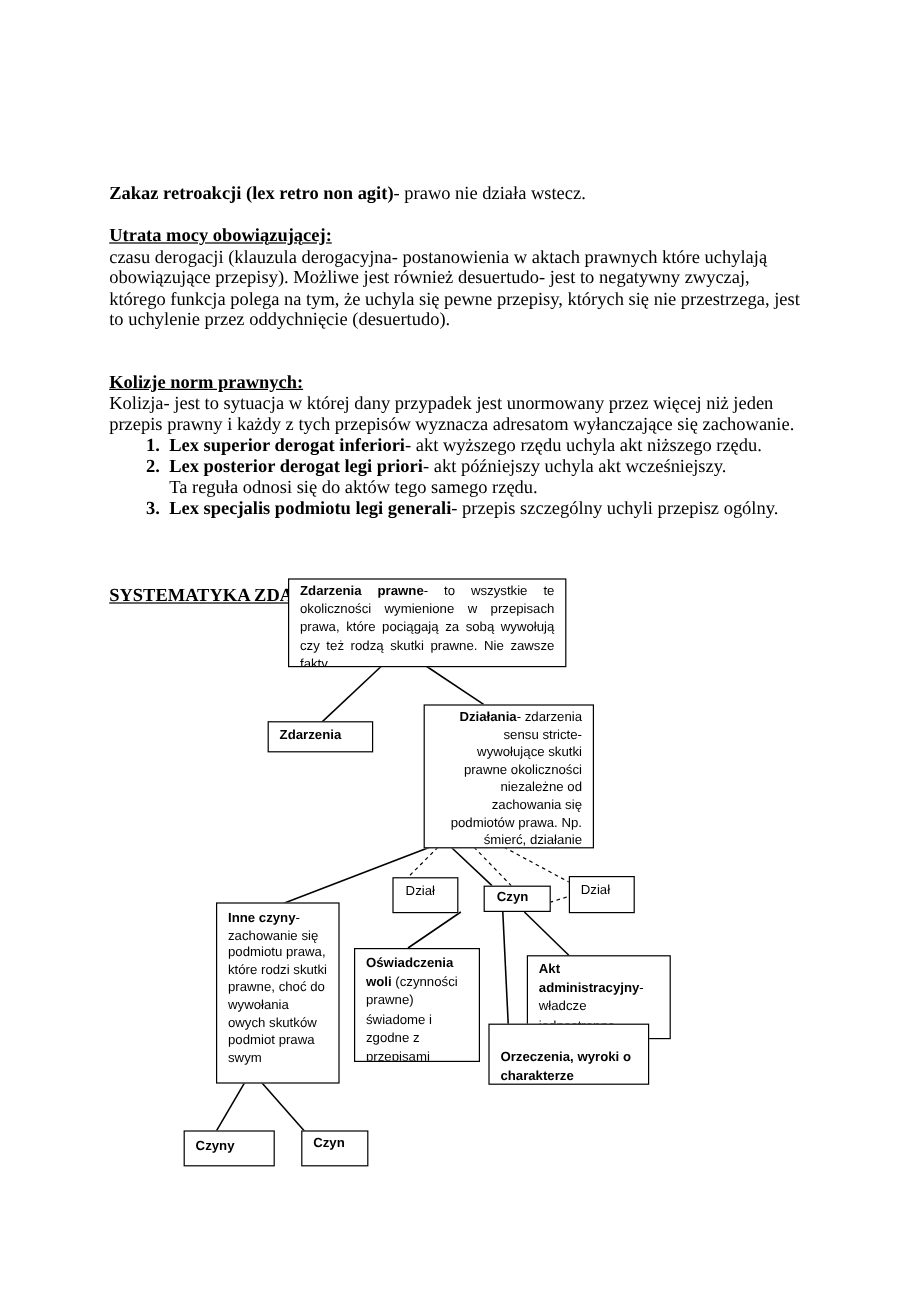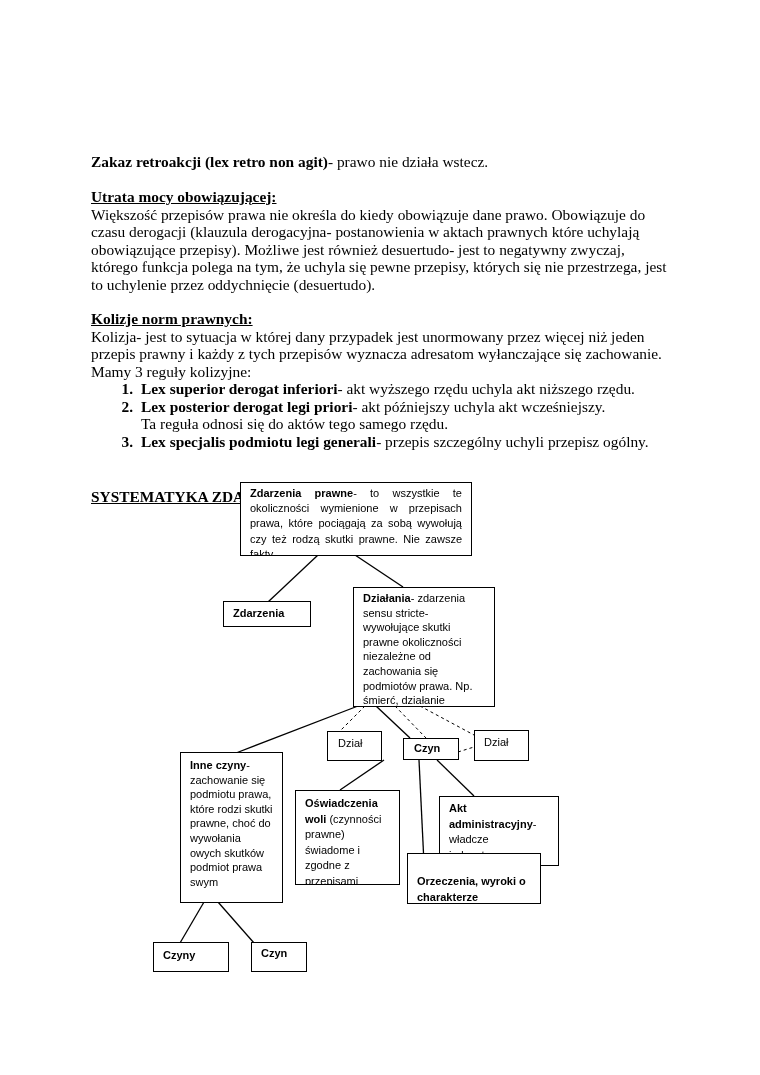--- a/index.html
+++ b/index.html
@@ -23,32 +23,30 @@
   </style>
 </head>
 <body>
 
 <div class="para serif" style="top:109px;">
   <b>Zakaz retroakcji (lex retro non agit)</b><span>- prawo nie działa wstecz.</span>
 </div>
 
 <div class="para serif" style="top:144px;">
   <div class="u">Utrata mocy obowiązującej:</div>
-  <div>Większość przepisów prawa nie określa do kiedy obowiązuje dane prawo. Obowiązuje do</div>
   <div>czasu derogacji (klauzula derogacyjna- postanowienia w aktach prawnych które uchylają</div>
   <div>obowiązujące przepisy). Możliwe jest również desuertudo- jest to negatywny zwyczaj,</div>
   <div style="white-space:nowrap;">którego funkcja polega na tym, że uchyla się pewne przepisy, których się nie przestrzega, jest</div>
   <div>to uchylenie przez oddychnięcie (desuertudo).</div>
 </div>
 
 <div class="para serif" style="top:266px;">
   <div class="u">Kolizje norm prawnych:</div>
   <div style="white-space:nowrap;">Kolizja- jest to sytuacja w której dany przypadek jest unormowany przez więcej niż  jeden</div>
   <div style="white-space:nowrap;">przepis prawny i każdy z tych przepisów wyznacza adresatom wyłanczające  się zachowanie.</div>
-  <div>Mamy 3 reguły kolizyjne:</div>
   <ol class="rules">
     <li><b>Lex superior derogat inferiori</b><span>- akt wyższego rzędu uchyla akt niższego rzędu.</span></li>
     <li><b>Lex posterior derogat legi priori</b><span>- akt późniejszy uchyla akt wcześniejszy.</span><br><span>Ta reguła odnosi się do aktów tego samego rzędu.</span></li>
     <li><b>Lex specjalis podmiotu legi generali</b><span>- przepis szczególny uchyli przepisz ogólny.</span></li>
   </ol>
 </div>
 
 <div class="para serif u" style="top:444px;">SYSTEMATYKA ZDARZEŃ PRAWNYCH:</div>
 
 <div class="diagram">
@@ -73,21 +71,21 @@
   </svg>
 
   <div class="box justify" style="left:240px; top:482px; width:232px; height:74px;">
     <span class="t">Zdarzenia prawne</span><span>- to wszystkie te okoliczności wymienione w przepisach prawa, które pociągają za sobą wywołują czy też rodzą skutki prawne. Nie zawsze fakty</span>
   </div>
 
   <div class="box" style="left:223px; top:601px; width:88px; height:26px; padding:4px 9px;">
     <span class="t">Zdarzenia</span>
   </div>
 
-  <div class="box" style="left:353px; top:587px; width:142px; height:120px; line-height:14.6px;">
+  <div class="box" style="left:353px; top:587px; width:142px; height:120px; line-height:14.6px;text-align:right;">
     <span class="t">Działania</span><span>- zdarzenia sensu stricte- wywołujące skutki prawne okoliczności niezależne od zachowania się podmiotów prawa. Np. śmierć, działanie</span>
   </div>
 
   <div class="box" style="left:327px; top:731px; width:55px; height:30px; padding:4px 10px;">
     <span>Dział</span>
   </div>
 
   <div class="box" style="left:403px; top:738px; width:56px; height:22px; padding:2px 10px;">
     <span class="t">Czyn</span>
   </div>

